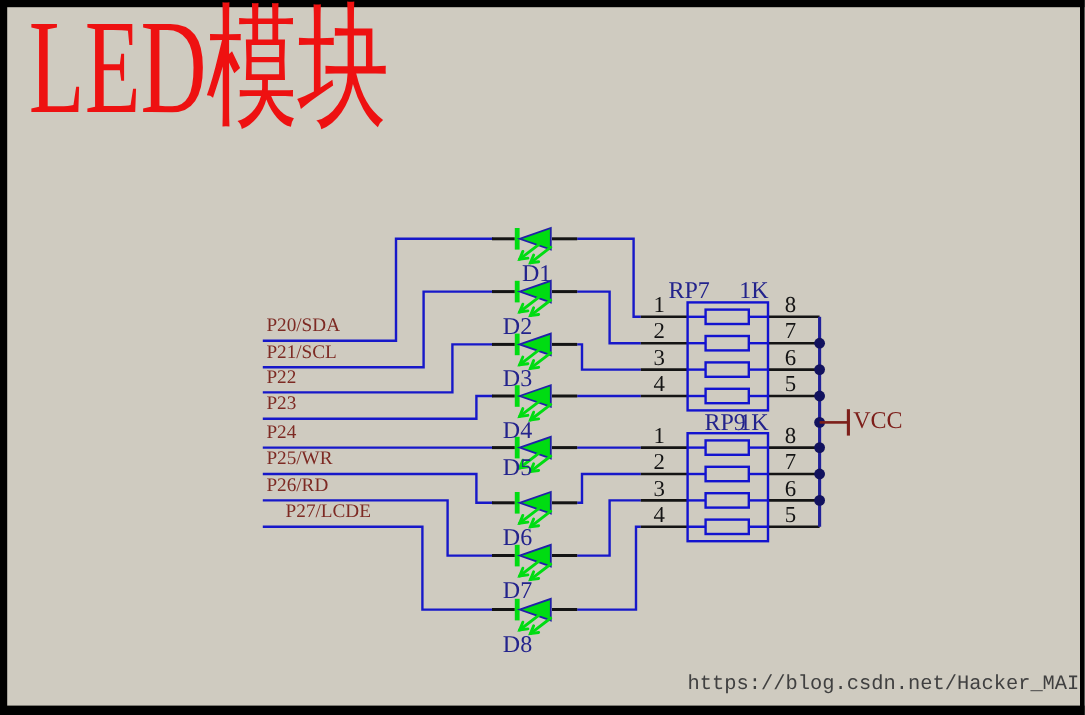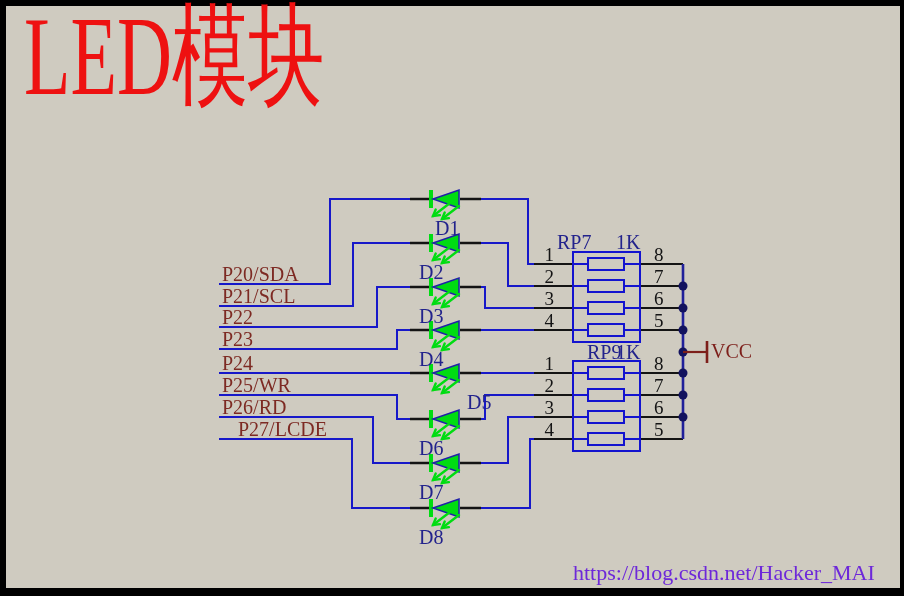--- a/index.html
+++ b/index.html
@@ -8,29 +8,29 @@
     background:#cfcbc0;
     font-family:"Liberation Serif",serif;
   }
   .bord{position:absolute;background:#000;}
   #svgwrap{position:absolute;left:0;top:0;width:904px;height:596px;}
   .lbl{position:absolute;white-space:pre;line-height:1;}
   .title{
     color:#ee1111;font-size:112px;line-height:1.05;
     transform:scaleX(0.68);transform-origin:left top;font-weight:400;
   }
-  .netlbl{color:#7d2a23;font-size:20px;}
+  .netlbl{color:#7d2a23;font-size:16px;}
   .reflbl{color:#23238c;font-size:20px;}
   .pinnum{color:#141414;font-size:19px;width:20px;}
   .pinL{text-align:right;}
   .pinR{text-align:left;}
   .pwrlbl{color:#7d1f1a;font-size:20px;}
   .wm{
-    color:#6d28d9;font-size:22px;
-    font-family:Liberation Serif, serif;
+    color:#404040;font-size:17px;
+    font-family:Liberation Mono, monospace;
   }
 </style>
 </head>
 <body>
 
 <div id="stage">
 
   <div class="bord" style="left:0;top:0;width:904px;height:6px;"></div>
   <div class="bord" style="left:0;top:0;width:6px;height:596px;"></div>
   <div class="bord" style="left:900px;top:0;width:4px;height:596px;"></div>
@@ -134,21 +134,21 @@
   <div class="lbl netlbl" style="left:222px;top:329px;">P23</div>
   <div class="lbl netlbl" style="left:222px;top:353px;">P24</div>
   <div class="lbl netlbl" style="left:222px;top:375px;">P25/WR</div>
   <div class="lbl netlbl" style="left:222px;top:397px;text-align:center;">P26/RD</div>
   <div class="lbl netlbl" style="left:238px;top:419px;">P27/LCDE</div>
 
   <div class="lbl reflbl" style="left:435px;top:218px;">D1</div>
   <div class="lbl reflbl" style="left:419px;top:262px;">D2</div>
   <div class="lbl reflbl" style="left:419px;top:306px;">D3</div>
   <div class="lbl reflbl" style="left:419px;top:349px;">D4</div>
-  <div class="lbl reflbl" style="left:419px;top:392px;margin-left:48px;">D5</div>
+  <div class="lbl reflbl" style="left:419px;top:380px;">D5</div>
   <div class="lbl reflbl" style="left:419px;top:438px;">D6</div>
   <div class="lbl reflbl" style="left:419px;top:482px;text-align:center;">D7</div>
   <div class="lbl reflbl" style="left:419px;top:527px;">D8</div>
 
   <div class="lbl reflbl" style="left:557px;top:232px;">RP7</div>
   <div class="lbl reflbl" style="left:616px;top:232px;">1K</div>
   <div class="lbl pinnum pinL" style="left:534px;top:245px;">1</div>
   <div class="lbl pinnum pinL" style="left:534px;top:267px;">2</div>
   <div class="lbl pinnum pinL" style="left:534px;top:289px;">3</div>
   <div class="lbl pinnum pinL" style="left:534px;top:311px;">4</div>

